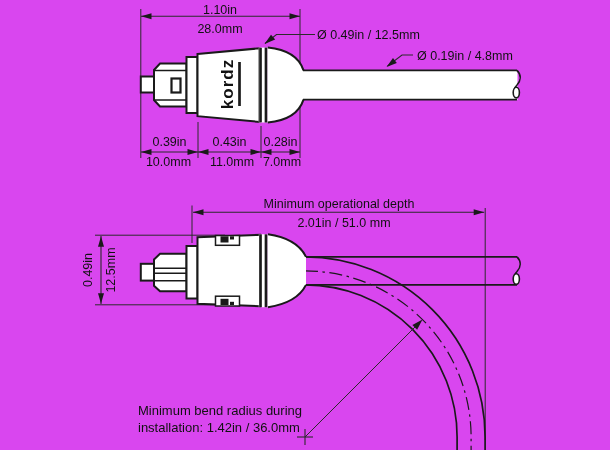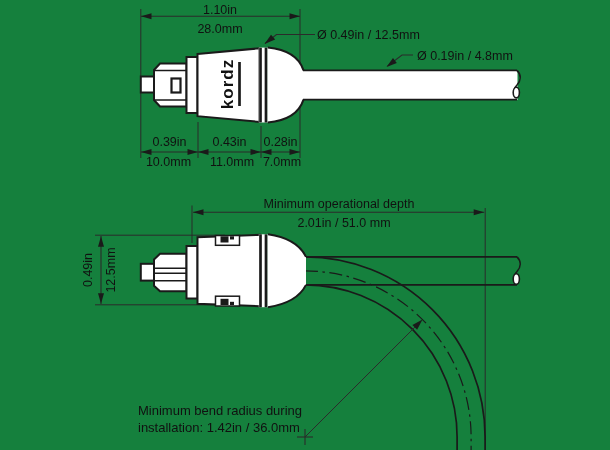--- a/index.html
+++ b/index.html
@@ -1,16 +1,16 @@
 <!DOCTYPE html>
 <html><head>
 <meta charset="utf-8">
 <style>
   html,body{margin:0;padding:0;background:#fff;}
-  #stage{position:relative;width:610px;height:450px;background:#15803d;overflow:hidden;}
+  #stage{position:relative;width:610px;height:450px;background:#d946ef;overflow:hidden;}
   svg{display:block;}
   text{font-family:"Liberation Sans", sans-serif;fill:#111111;}
   .dim-txt{font-size:12.5px;}
   .note-txt{font-size:13px;}
   .brand-txt{font-size:17px;font-weight:bold;letter-spacing:1px;}
   .thin{stroke:#2b2b2b;stroke-width:1;fill:none;}
   .dimline{stroke:#2b2b2b;stroke-width:1.1;fill:none;}
   .outline{stroke:#1a1a1a;stroke-width:2;fill:#ffffff;}
   .outline-t{stroke:#1a1a1a;stroke-width:2;fill:none;}
   .inner{stroke:#1a1a1a;stroke-width:1.5;fill:none;}

